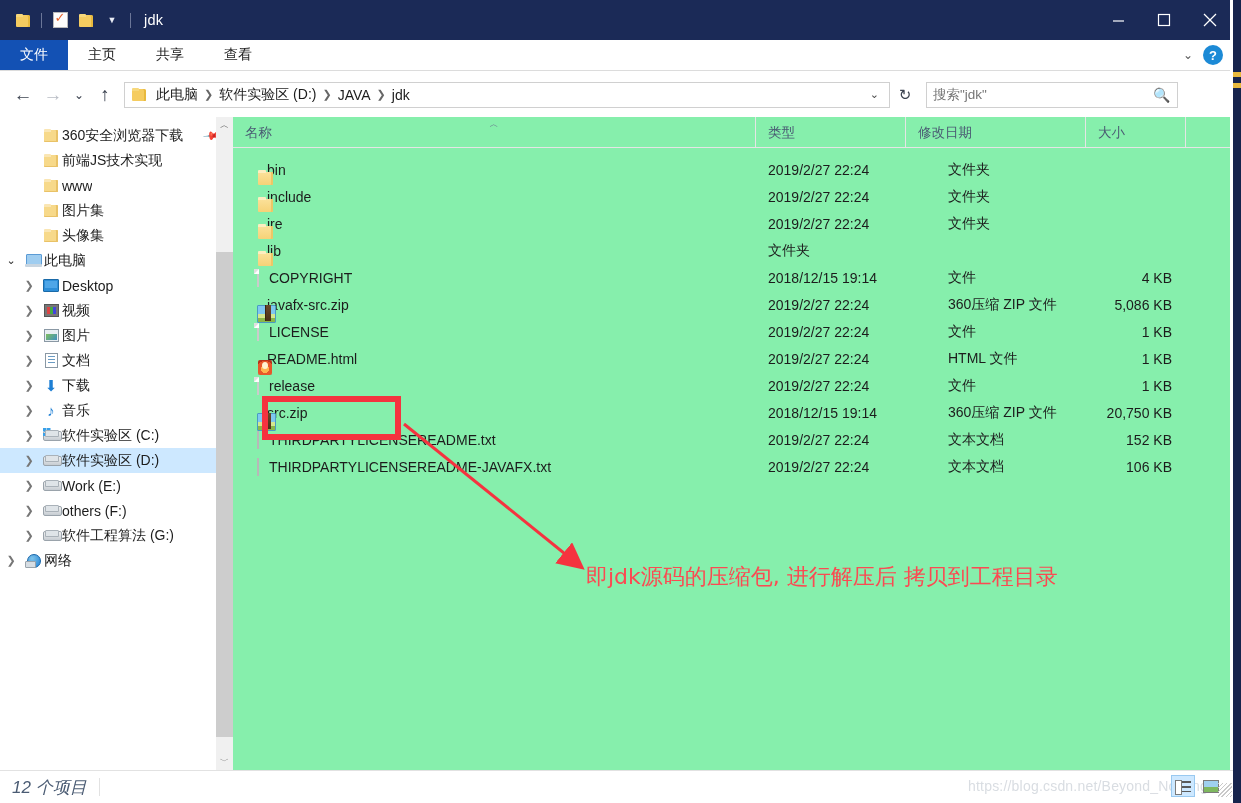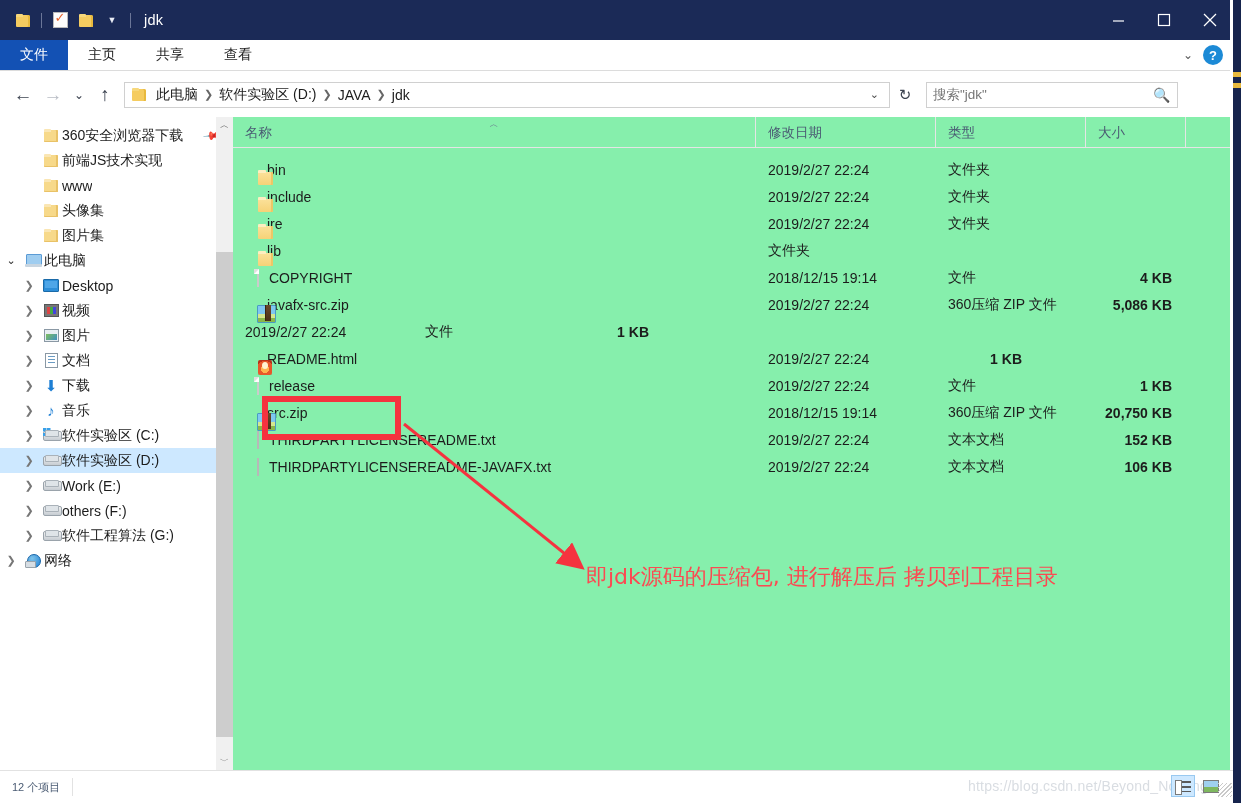--- a/index.html
+++ b/index.html
@@ -198,21 +198,21 @@
     position:absolute; left:50%; top:1px; transform:translateX(-50%);
     color:#6b7b90; font-size:9px;
   }
   .frow {
     height:27px; display:flex; align-items:center; font-size:14px; color:#1c1c1c;
   }
   .fc { display:flex; align-items:center; height:27px; }
   .fc.c-name { width:523px; padding-left:24px; gap:10px; }
   .fc.c-date { width:180px; padding-left:12px; }
   .fc.c-type { width:150px; padding-left:12px; }
-  .fc.c-size { width:100px; padding-right:14px; justify-content:flex-end;font-weight:bold; }
+  .fc.c-size { width:100px; padding-right:14px; justify-content:flex-end; }
 
   .ico-folder { width:17px; height:15px; position:relative; flex:0 0 17px;}
   .ico-folder:before{content:"";position:absolute;left:1px;top:2px;width:15px;height:13px;
      background:linear-gradient(#fbe19a,#f6d277);border-radius:1px;
      box-shadow: inset -2px 0 0 #eec666;}
   .ico-folder:after{content:"";position:absolute;left:1px;top:0;width:8px;height:3px;
      background:#fdeec0;border-radius:1px 1px 0 0;}
   .ico-file { width:14px; height:17px; background:#ffffff; border:1px solid #cbcbcb; flex:0 0 14px; position:relative;}
   .ico-file:after{content:"";position:absolute;right:-1px;top:-1px;border-width:0 0 5px 5px;
      border-style:solid;border-color:transparent transparent #ffffff #e0e0e0;}
@@ -253,21 +253,21 @@
     position:absolute; right:0px; top:72px; width:8px; height:16px;
     background:linear-gradient(#e8b93d 0 33%,#16244d 33% 66%,#e8b93d 66% 100%);
   }
 
   
   #statusbar {
     position:absolute; left:0; top:770px; width:1233px; height:33px;
     background:#ffffff; border-top:1px solid #e2e2e2;
     display:flex; align-items:center; padding-left:12px;
   }
-  #item-count { font-size:11px; color:#4a5b73; }
+  #item-count { font-size:17px; color:#4a5b73;font-style:italic; }
   .status-sep { width:1px; height:18px; background:#e2e2e2; margin-left:12px; }
   #watermark {
     position:absolute; left:968px; top:778px; font-size:14px; color:#d9dde2;
     letter-spacing:0.2px; white-space:nowrap;
   }
   .viewbtns { position:absolute; right:18px; top:775px; display:flex; gap:4px; }
   .vbtn { width:24px; height:22px; display:flex; align-items:center; justify-content:center;
      border:1px solid transparent; }
   .vbtn.active { background:#cde8ff; border-color:#99c9f0; }
   .vb-details { width:16px; height:13px; position:relative; }
@@ -385,29 +385,29 @@
             <span class="i-folder"></span>
           </span>
           <span class="nav-label">www</span>
         </div>
         <div class="nav-row">
           <span style="width:18px;flex:0 0 18px"></span>
           <span class="nav-exp"></span>
           <span class="nav-ico">
             <span class="i-folder"></span>
           </span>
+          <span class="nav-label">图片集</span>
+        </div>
+        <div class="nav-row">
+          <span style="width:18px;flex:0 0 18px"></span>
+          <span class="nav-exp"></span>
+          <span class="nav-ico">
+            <span class="i-folder"></span>
+          </span>
           <span class="nav-label">头像集</span>
-        </div>
-        <div class="nav-row">
-          <span style="width:18px;flex:0 0 18px"></span>
-          <span class="nav-exp"></span>
-          <span class="nav-ico">
-            <span class="i-folder"></span>
-          </span>
-          <span class="nav-label">图片集</span>
         </div>
         <div class="nav-row">
           <span style="width:0px;flex:0 0 0px"></span>
           <span class="nav-exp open">⌄</span>
           <span class="nav-ico">
             <span class="i-pc"></span>
           </span>
           <span class="nav-label">此电脑</span>
         </div>
         <div class="nav-row">
@@ -515,25 +515,25 @@
       <div class="sb-arrow" style="position:absolute;bottom:0;left:0;">﹀</div>
     </div>
   </div>
 
   <div id="filepane">
     <div id="colheaders">
       <div class="col c-name">
         <span>名称</span>
         <span class="sortmark">︿</span>
       </div>
+      <div class="col c-type">
+        <span>类型</span>
+      </div>
       <div class="col c-date">
         <span>修改日期</span>
-      </div>
-      <div class="col c-type">
-        <span>类型</span>
       </div>
       <div class="col c-size">
         <span>大小</span>
       </div>
       <div class="col c-last"></div>
     </div>
     <div id="rows" style="margin-top: 8px;">
         <div class="frow">
           <div class="fc c-name">
             <span><span class="ico-folder"></span></span>
@@ -581,30 +581,35 @@
         <div class="frow">
           <div class="fc c-name">
             <span><span class="ico-zip"></span></span>
             <span class="fname">javafx-src.zip</span>
           </div>
           <div class="fc c-date">2019/2/27 22:24</div>
           <div class="fc c-type">360压缩 ZIP 文件</div>
           <div class="fc c-size">5,086 KB</div>
         </div>
         <div class="frow">
+          <div class="fc c-name">
+            <span><span class="ico-file"></span></span>
+            <span class="fname">LICENSE</span>
+          </div>
           <div class="fc c-date">2019/2/27 22:24</div>
           <div class="fc c-type">文件</div>
           <div class="fc c-size">1 KB</div>
         </div>
         <div class="frow">
           <div class="fc c-name">
             <span><span class="ico-html"></span></span>
             <span class="fname">README.html</span>
           </div>
           <div class="fc c-date">2019/2/27 22:24</div>
+          <div class="fc c-type">HTML 文件</div>
           <div class="fc c-size">1 KB</div>
         </div>
         <div class="frow">
           <div class="fc c-name">
             <span><span class="ico-file"></span></span>
             <span class="fname">release</span>
           </div>
           <div class="fc c-date">2019/2/27 22:24</div>
           <div class="fc c-type">文件</div>
           <div class="fc c-size">1 KB</div>

